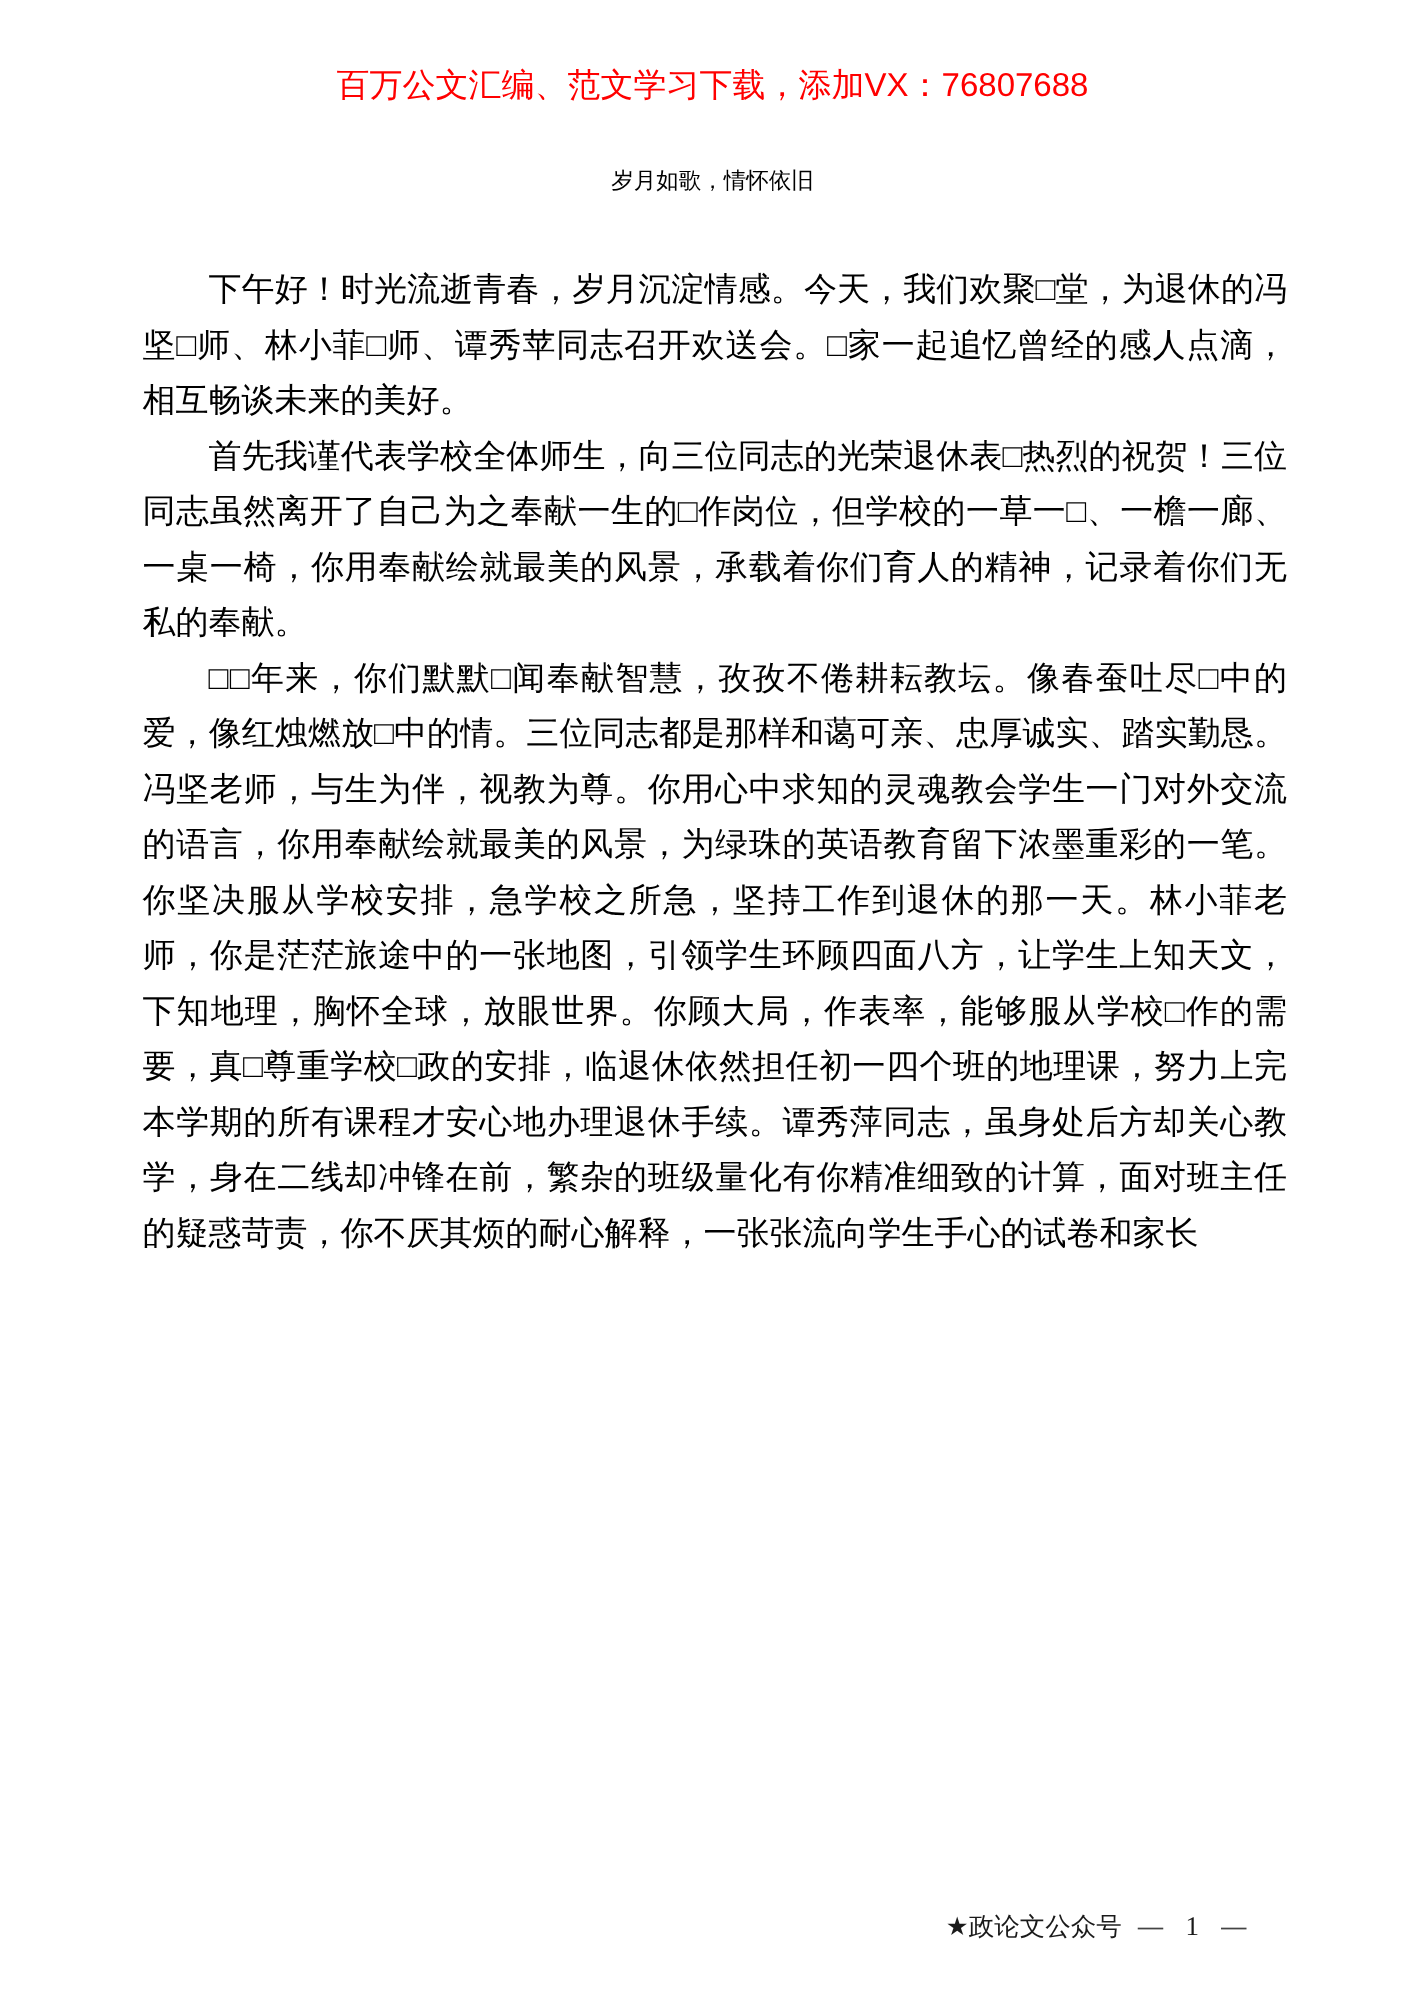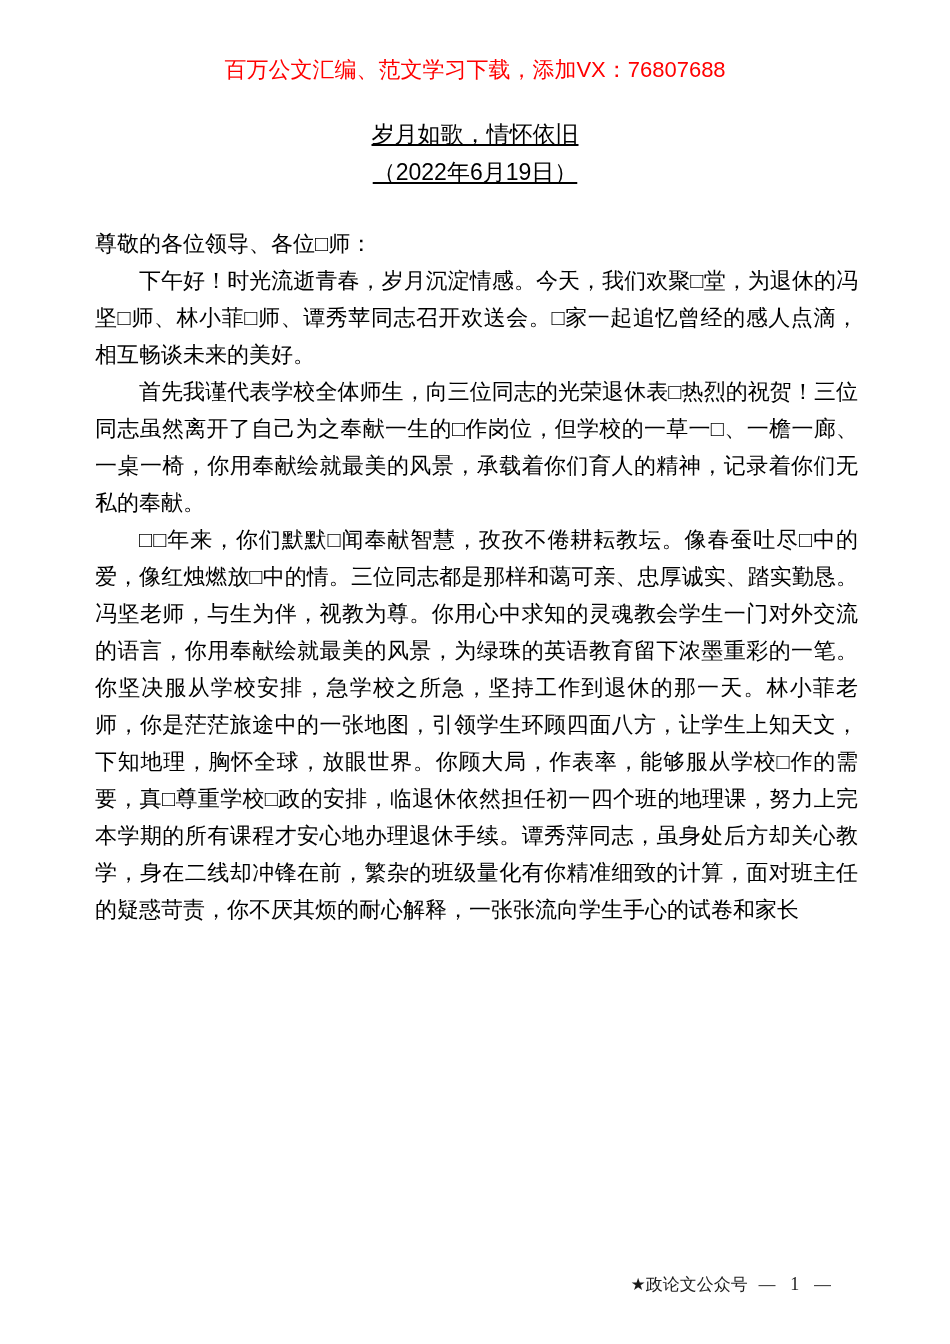--- a/index.html
+++ b/index.html
@@ -11,32 +11,31 @@
     position: relative;
     width: 950px;
     height: 1344px;
     margin: 0 auto;
     background: #ffffff;
     color: #000000;
     font-family: "Liberation Sans", "DejaVu Sans", sans-serif;
     overflow: hidden;
   }
   .notice {
-    padding-top: 58px;
+    padding-top: 45px;
     text-align: center;
     color: #ff0000;
     font-size: 22px;
     line-height: 24px;
   }
   .title-block {
     margin-top: 33px;
     text-align: center;
-    font-size: 23px;
+    font-size: 15px;
     line-height: 38px;
-    text-decoration: underline;
   }
   .doc-date {
     margin-top: 0px;
   }
   .body-block {
     margin: 34px 92px 0 95px;
     font-size: 22px;
     line-height: 37px;
     text-align: justify;
     text-justify: inter-ideograph;
@@ -68,25 +67,23 @@
 </style>
 </head>
 <body>
 
 <div class="page">
 
   <div class="notice">百万公文汇编、范文学习下载，添加VX：76807688</div>
 
   <div class="title-block">
     <div class="doc-title">岁月如歌，情怀依旧</div>
-    <div class="doc-date">（2022年6月19日）</div>
   </div>
 
   <div class="body-block">
-    <p class="salutation">尊敬的各位领导、各位□师：</p>
     <p class="para">下午好！时光流逝青春，岁月沉淀情感。今天，我们欢聚□堂，为退休的冯坚□师、林小菲□师、谭秀苹同志召开欢送会。□家一起追忆曾经的感人点滴，相互畅谈未来的美好。</p>
     <p class="para">首先我谨代表学校全体师生，向三位同志的光荣退休表□热烈的祝贺！三位同志虽然离开了自己为之奉献一生的□作岗位，但学校的一草一□、一檐一廊、一桌一椅，你用奉献绘就最美的风景，承载着你们育人的精神，记录着你们无私的奉献。</p>
     <p class="para">□□年来，你们默默□闻奉献智慧，孜孜不倦耕耘教坛。像春蚕吐尽□中的爱，像红烛燃放□中的情。三位同志都是那样和蔼可亲、忠厚诚实、踏实勤恳。冯坚老师，与生为伴，视教为尊。你用心中求知的灵魂教会学生一门对外交流的语言，你用奉献绘就最美的风景，为绿珠的英语教育留下浓墨重彩的一笔。你坚决服从学校安排，急学校之所急，坚持工作到退休的那一天。林小菲老师，你是茫茫旅途中的一张地图，引领学生环顾四面八方，让学生上知天文，下知地理，胸怀全球，放眼世界。你顾大局，作表率，能够服从学校□作的需要，真□尊重学校□政的安排，临退休依然担任初一四个班的地理课，努力上完本学期的所有课程才安心地办理退休手续。谭秀萍同志，虽身处后方却关心教学，身在二线却冲锋在前，繁杂的班级量化有你精准细致的计算，面对班主任的疑惑苛责，你不厌其烦的耐心解释，一张张流向学生手心的试卷和家长</p>
   </div>
 
   <div class="footer">
     <span>★政论文公众号</span>
     <span class="dash">—</span>
     <span class="pagenum">1</span>
     <span class="dash">—</span>

